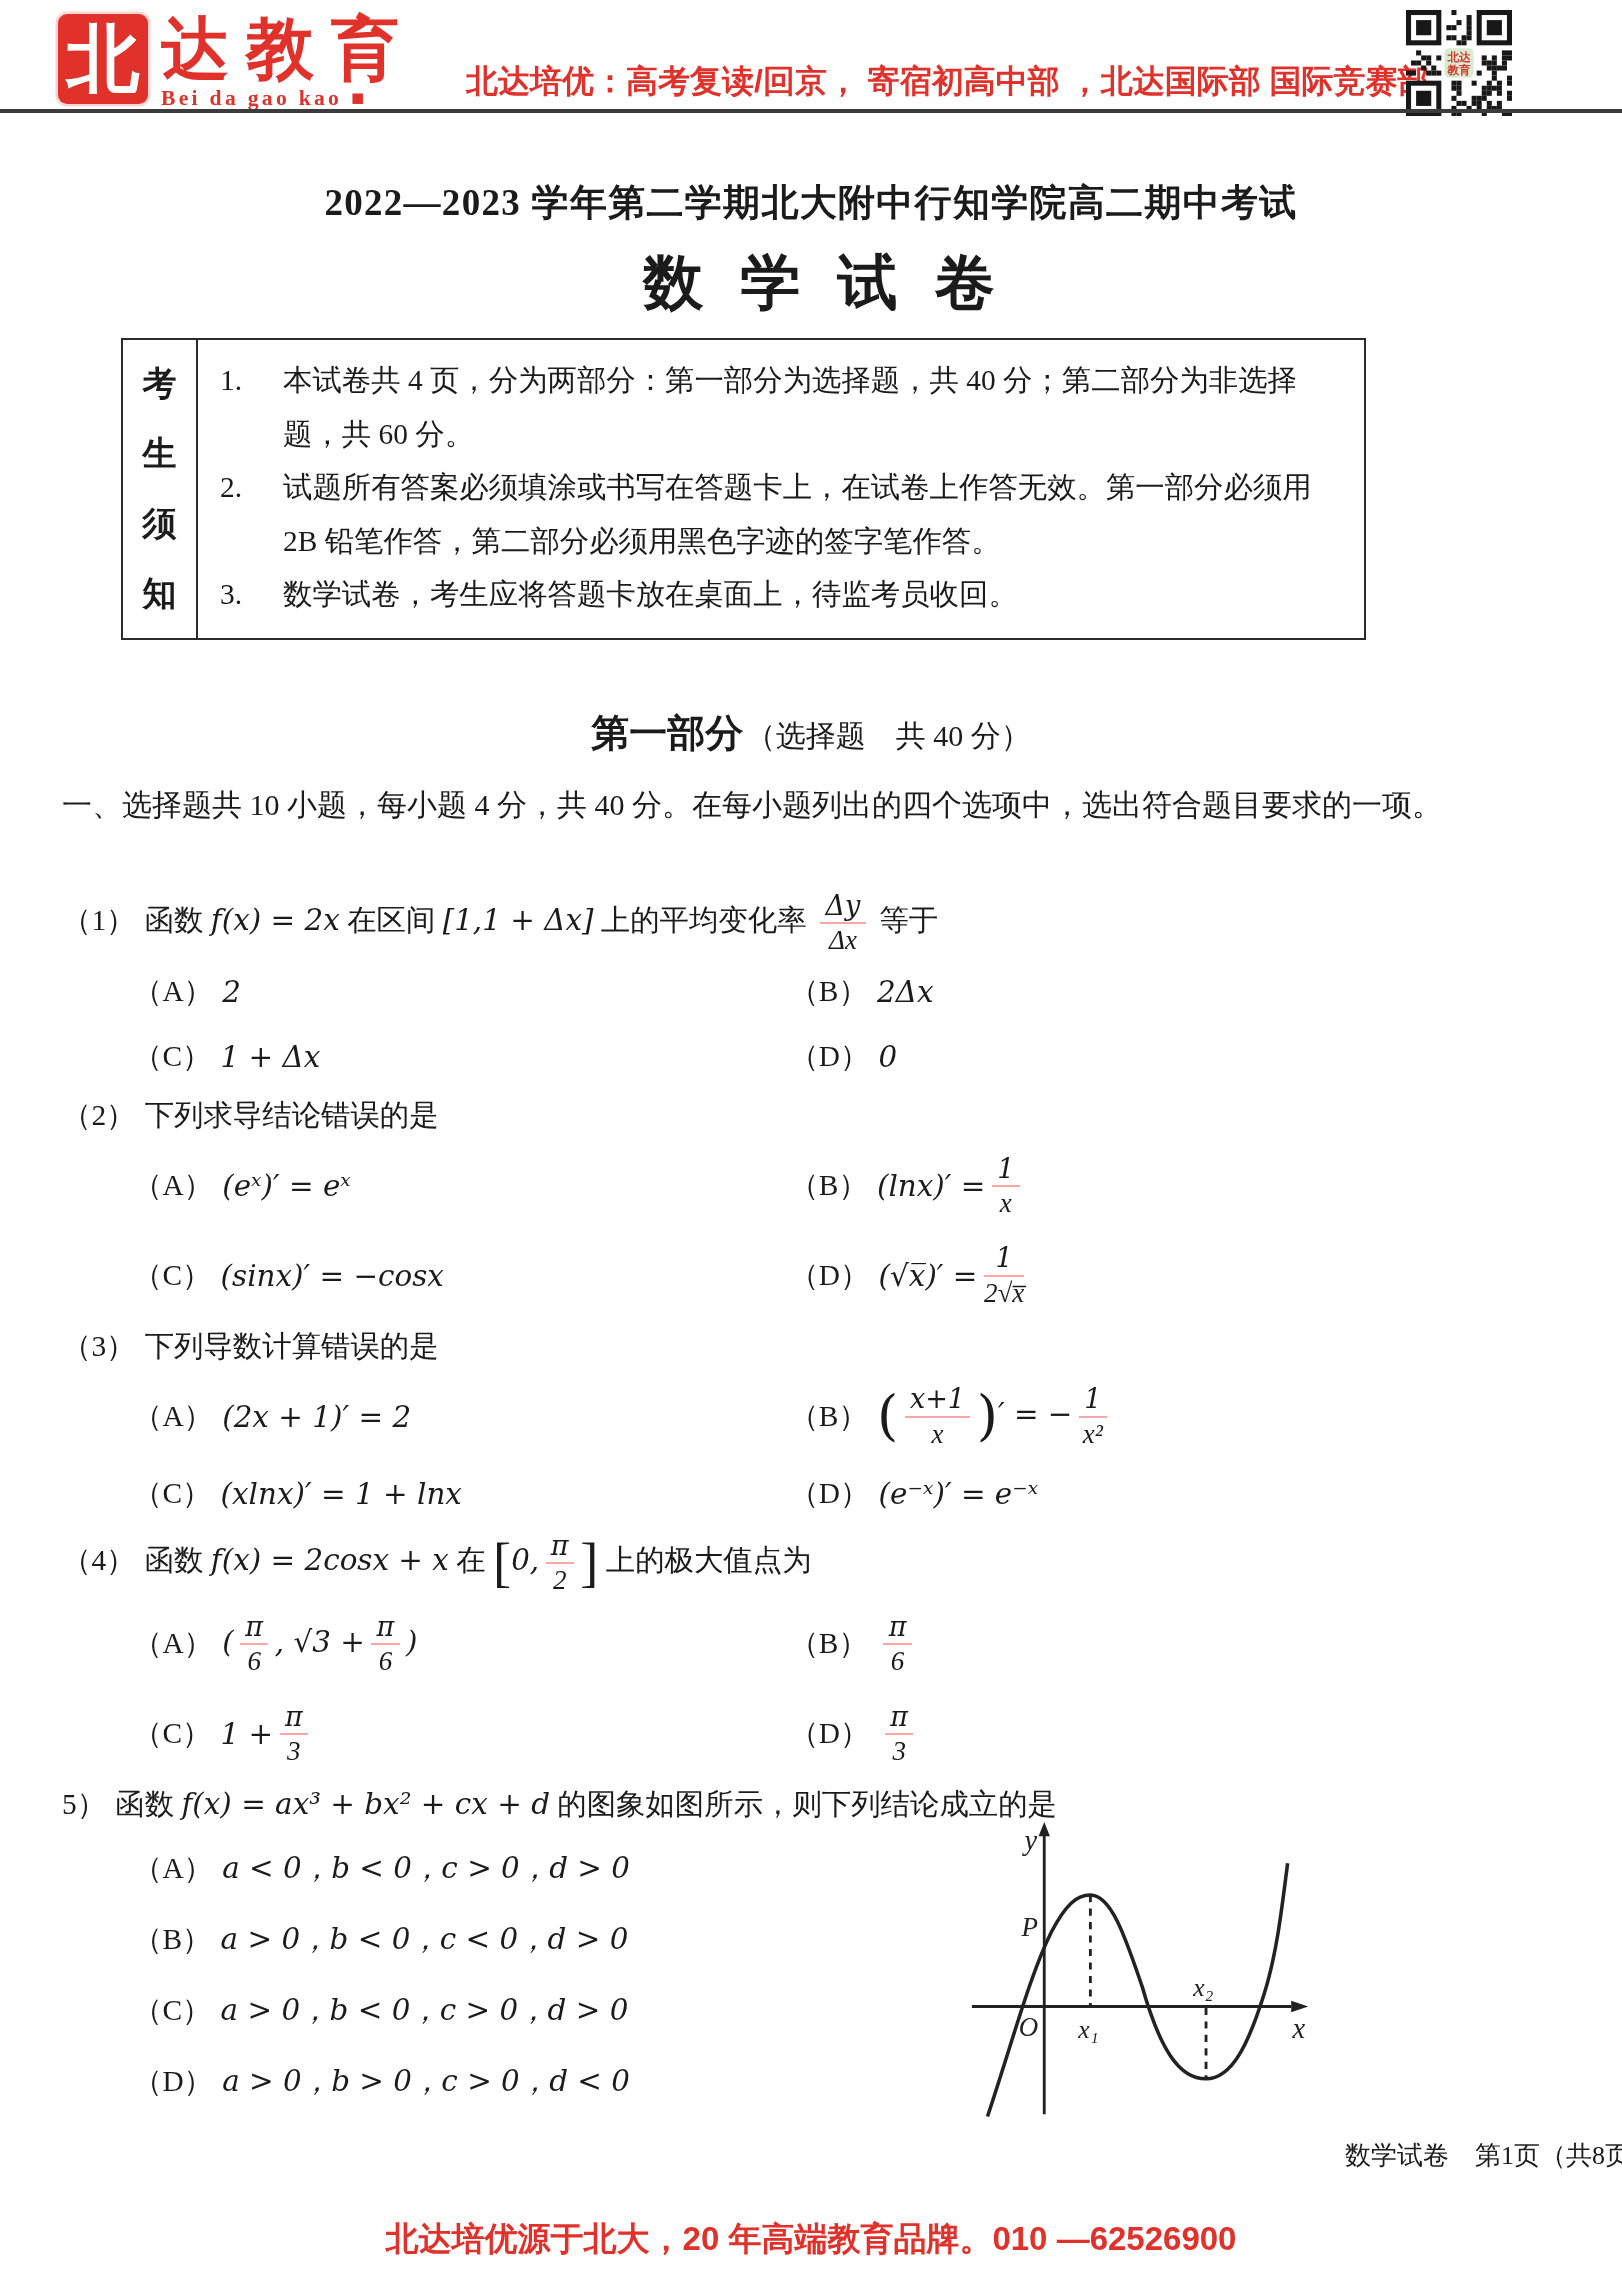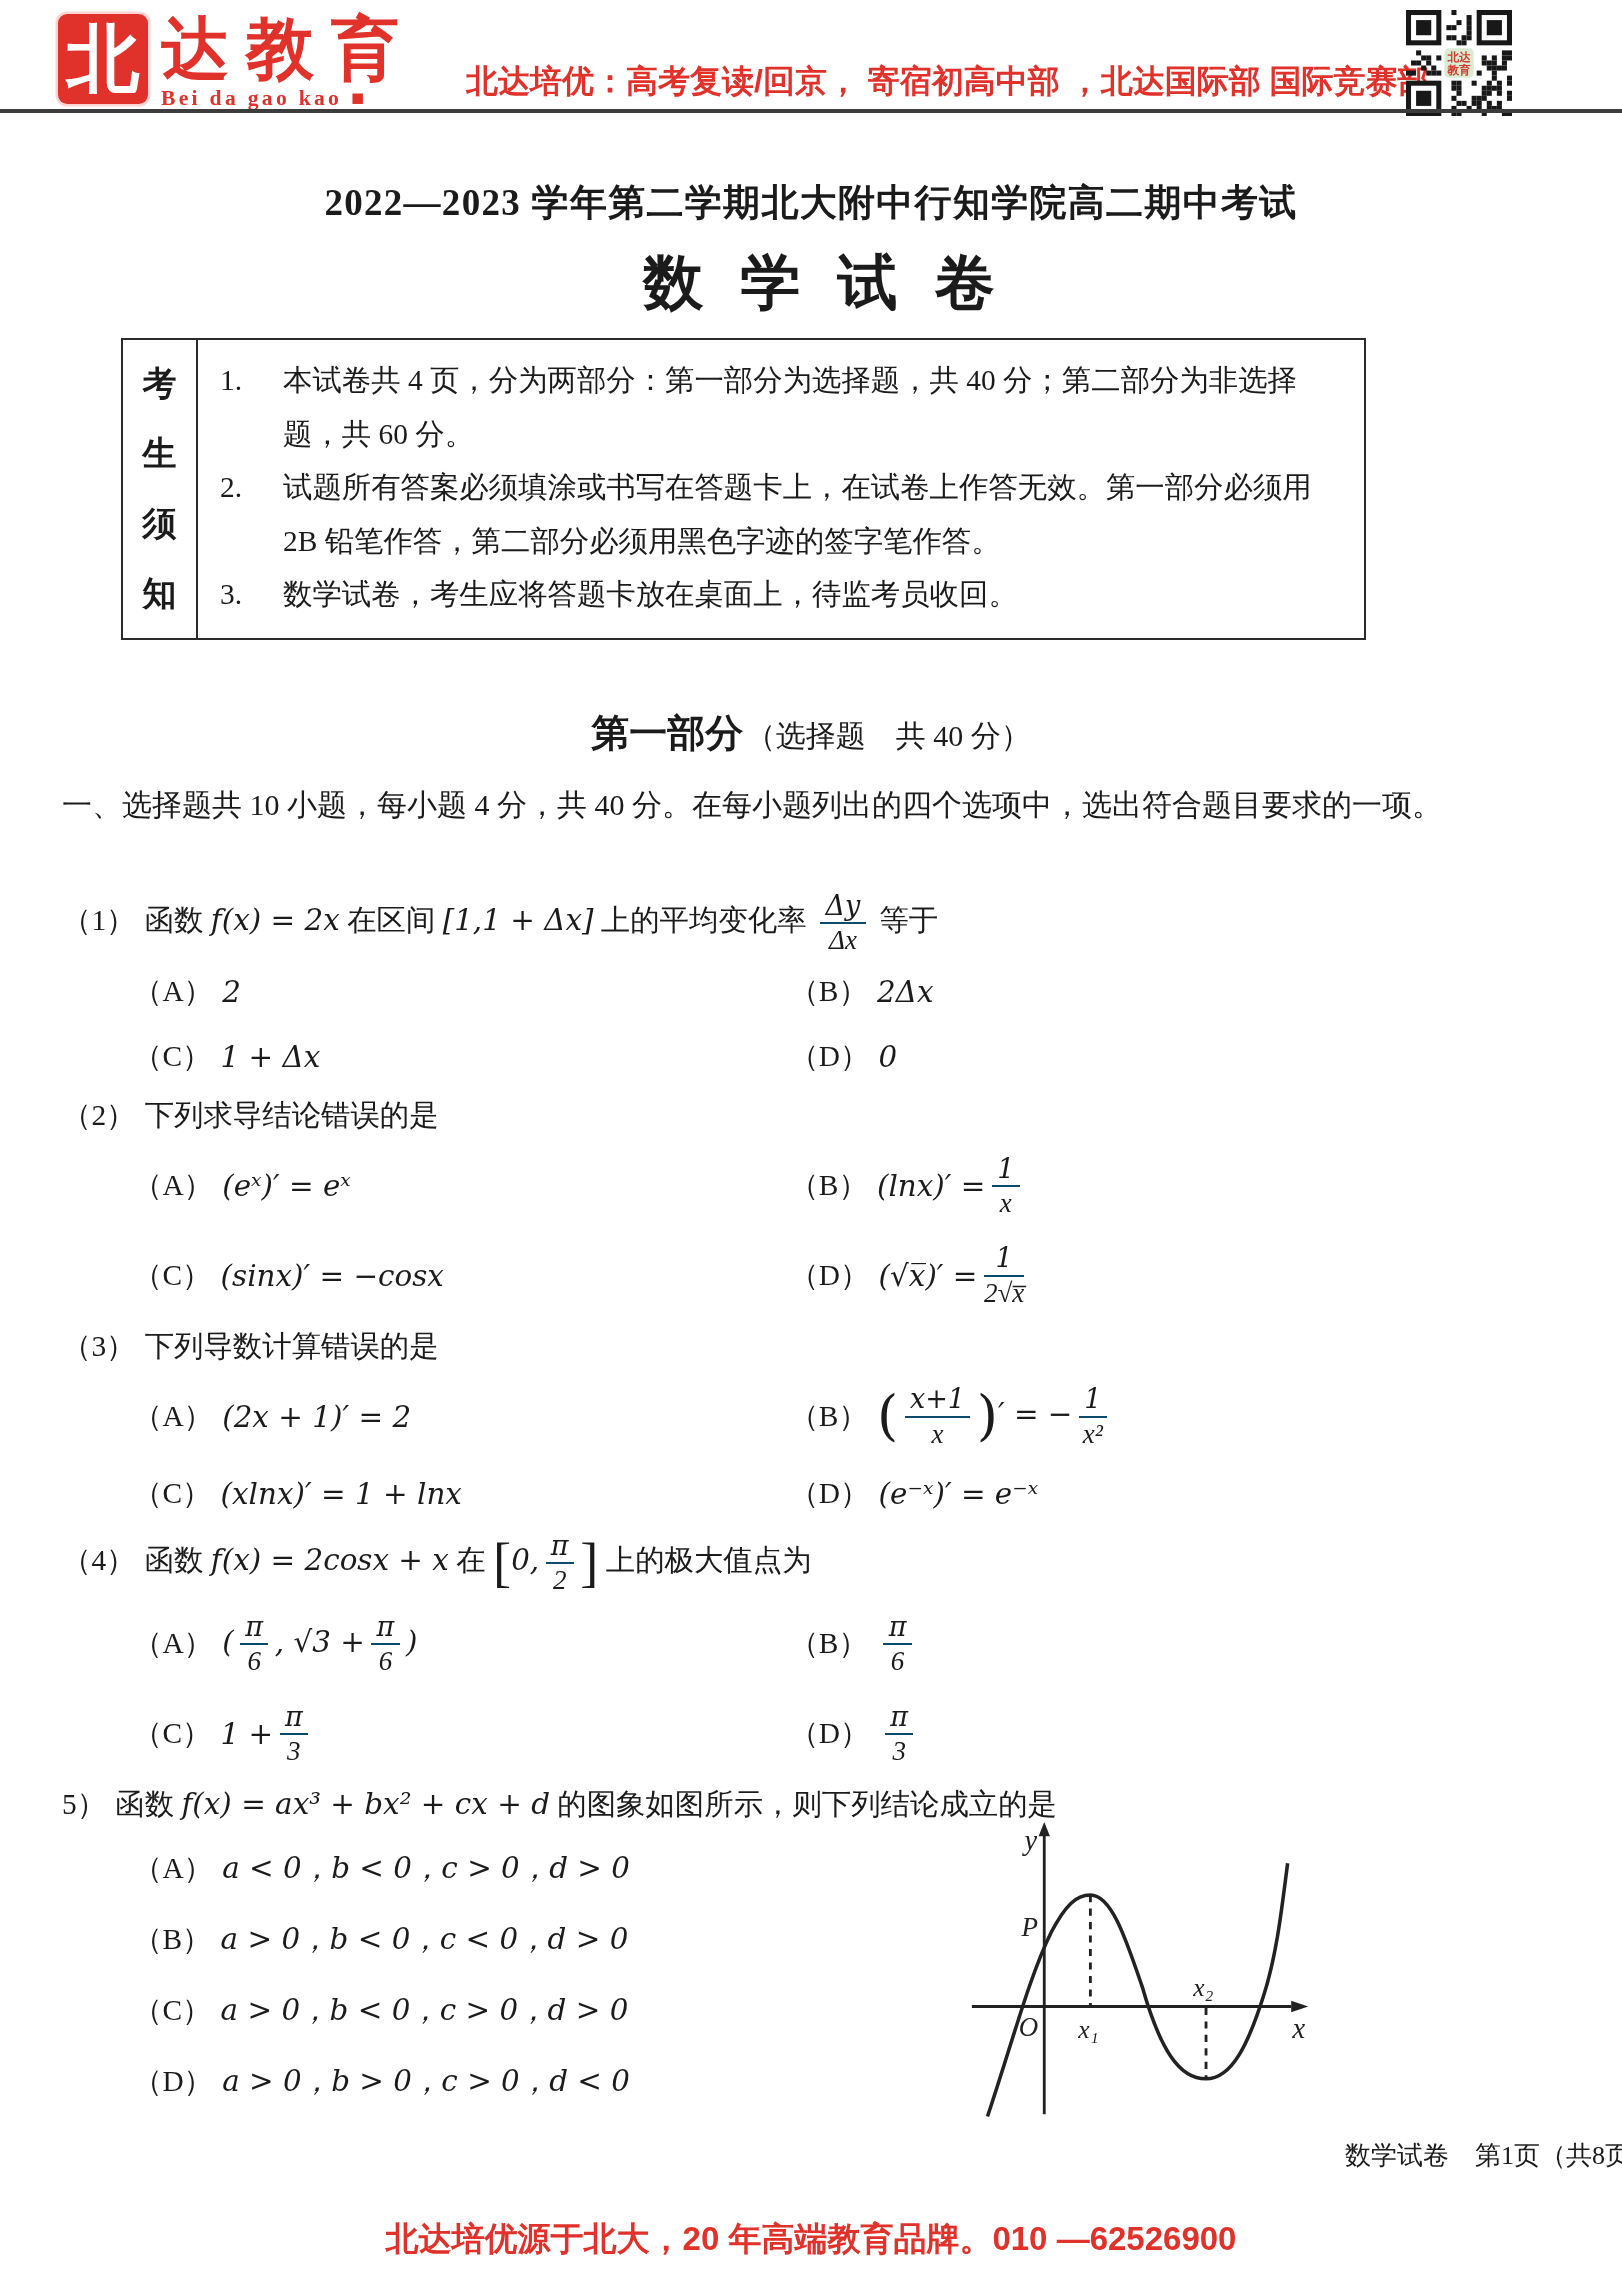--- a/index.html
+++ b/index.html
@@ -55,21 +55,21 @@
   .qs { position:absolute; top:891px; left:62px; width:1498px; }
   .q { margin-bottom:17px; }
   .q-stem { font-size:29.4px; line-height:1.45; }
   .m  { font-style:italic; font-family:"DejaVu Serif","Liberation Serif",serif; }
   .lbl { font-style:normal; margin-right:9.2px; }
   .opts { display:grid; grid-template-columns:46% 54%; row-gap:25px;
           padding-left:71px; font-size:29.4px; margin-top:17px; align-items:center; }
   .opt { display:flex; align-items:center; }
   .frac { display:inline-block; vertical-align:middle; text-align:center; line-height:1.08;
           margin:0 6.5px; font-size:0.92em; }
-  .frac .fn { display:block; border-bottom:2px solid #0c4a6e; padding:0 5.2px 2px; }
+  .frac .fn { display:block; border-bottom:2px solid #fca5a5; padding:0 5.2px 2px; }
   .frac .fd { display:block; padding-top:2px;font-family:Liberation Serif, serif; }
   .big { font-size:185%; font-weight:300; vertical-align:middle; font-style:normal; line-height:0; }
 
   
   .q5-body { display:flex; }
   .q5-opts { width:56%; display:flex; flex-direction:column; gap:31px;
              padding-left:71px; font-size:29.4px; margin-top:23.6px; box-sizing:border-box; }
   .q5-graph { width:44%; margin-top:-3.9px; }
   .q5-graph svg { width:393px; height:298px; display:block; margin-left:39px; }
 

